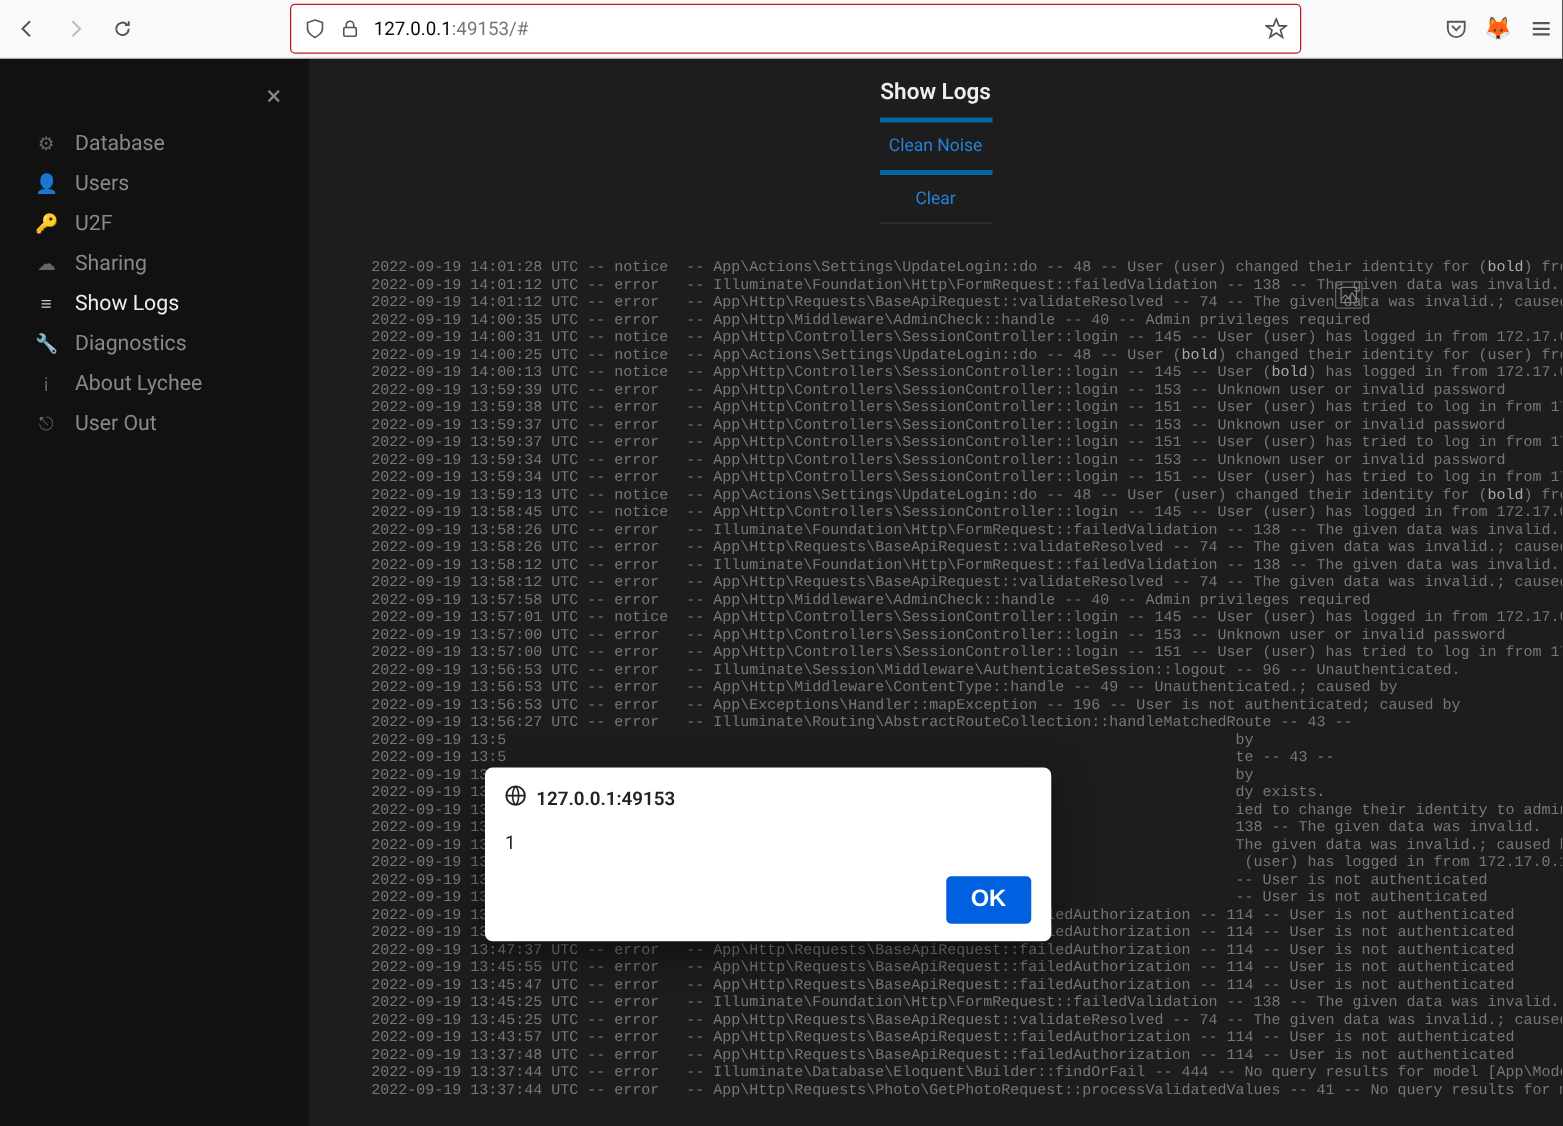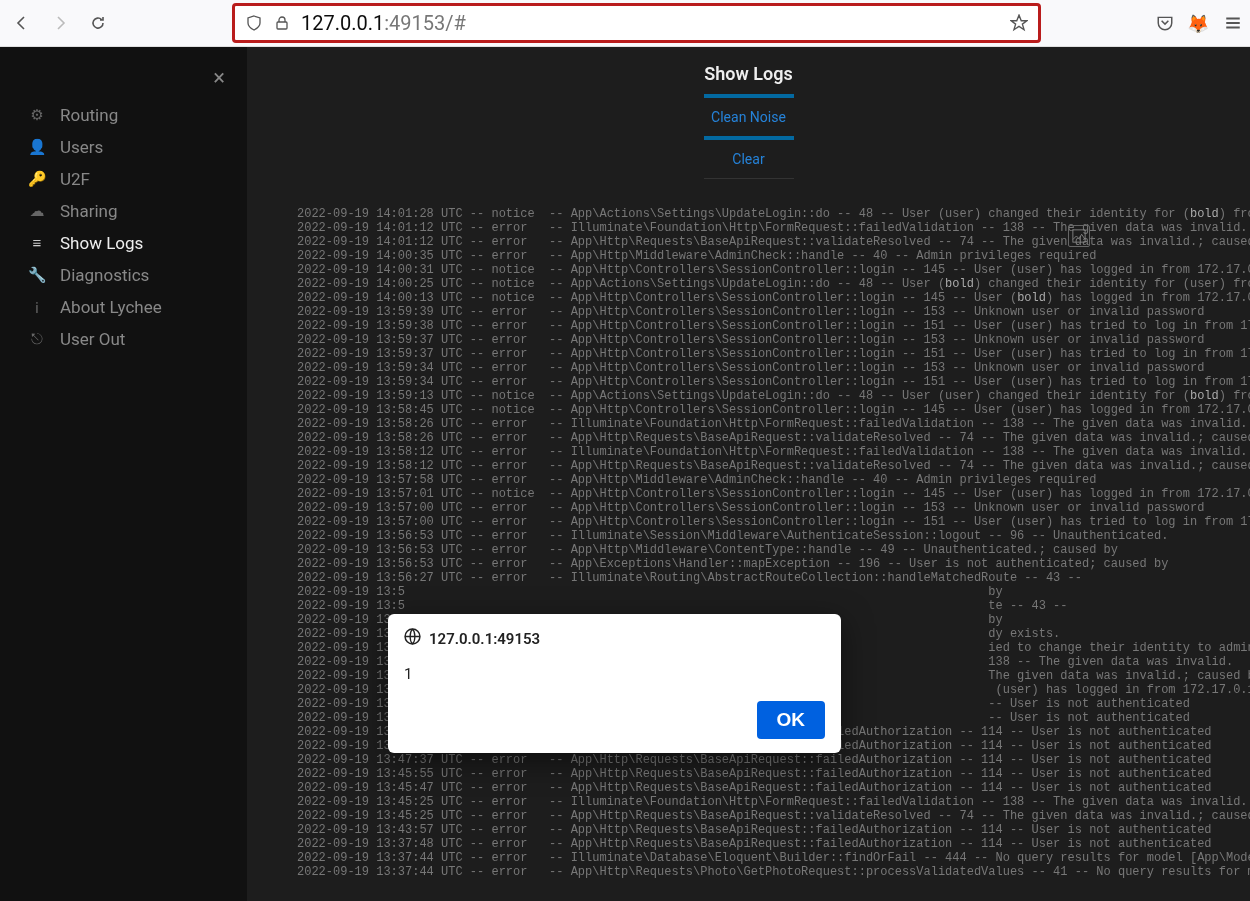--- a/index.html
+++ b/index.html
@@ -31,28 +31,28 @@
   color: #555;
   border-radius: 4px;
 }
 .nav-btn.disabled { color: #bbb; }
 .url-bar {
   flex: 1;
   height: 40px;
   margin-left: 110px;
   margin-right: 105px;
   background: #fff;
-  border: 3px solid #b91c1c;
+  border: 1px solid #b91c1c;
   border-radius: 4px;
   display: flex;
   align-items: center;
   padding: 0 10px;
   gap: 10px;
   color: #333;
-  font-size: 20px;
+  font-size: 15px;
 }
 .url-bar .url-text { flex:1; }
 .url-bar .url-text .host { color: #0c0c0c; }
 .url-bar .url-text .path { color: #777; }
 .chrome-right {
   display: flex;
   align-items: center;
   gap: 16px;
 }
 .chrome-icon { width:18px; height:18px; color:#555; display:flex; align-items:center; justify-content:center; }
@@ -240,21 +240,21 @@
     </span>
   </div>
 </div>
 
 <div class="app">
   <div class="sidebar">
     <div class="close-x">×</div>
     <div class="menu" id="menu">
         <div class="menu-item">
           <span class="mi-icon">⚙</span>
-          <span>Routing</span>
+          <span>Database</span>
         </div>
         <div class="menu-item">
           <span class="mi-icon">👤</span>
           <span>Users</span>
         </div>
         <div class="menu-item">
           <span class="mi-icon">🔑</span>
           <span>U2F</span>
         </div>
         <div class="menu-item">

